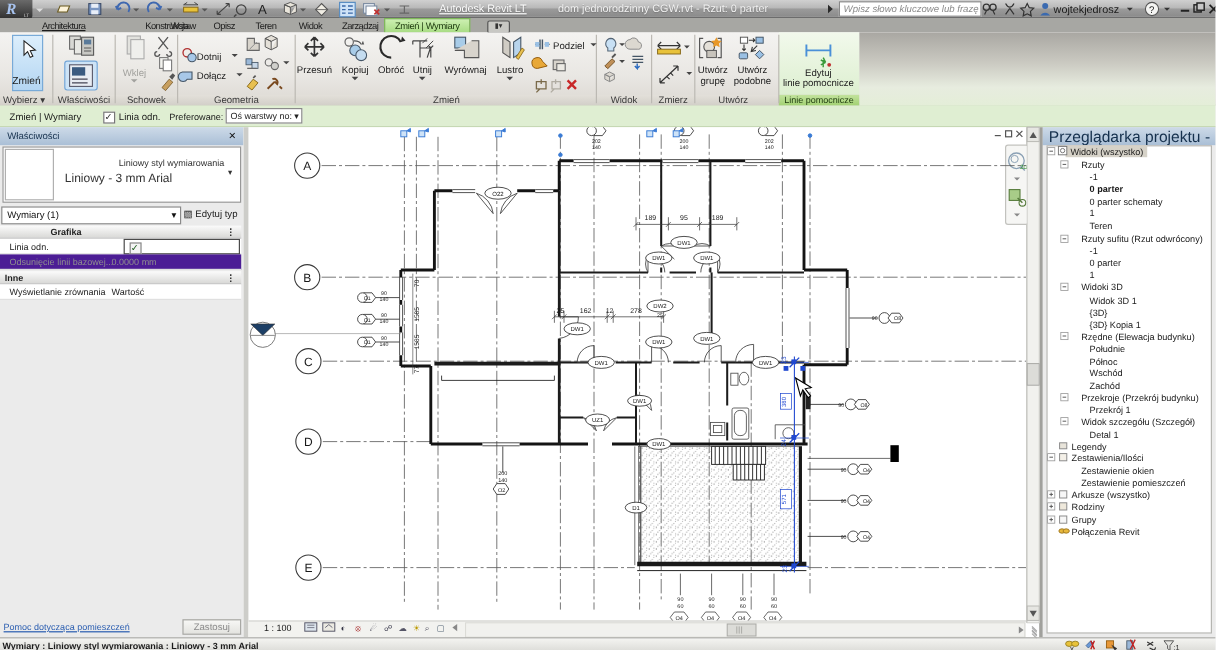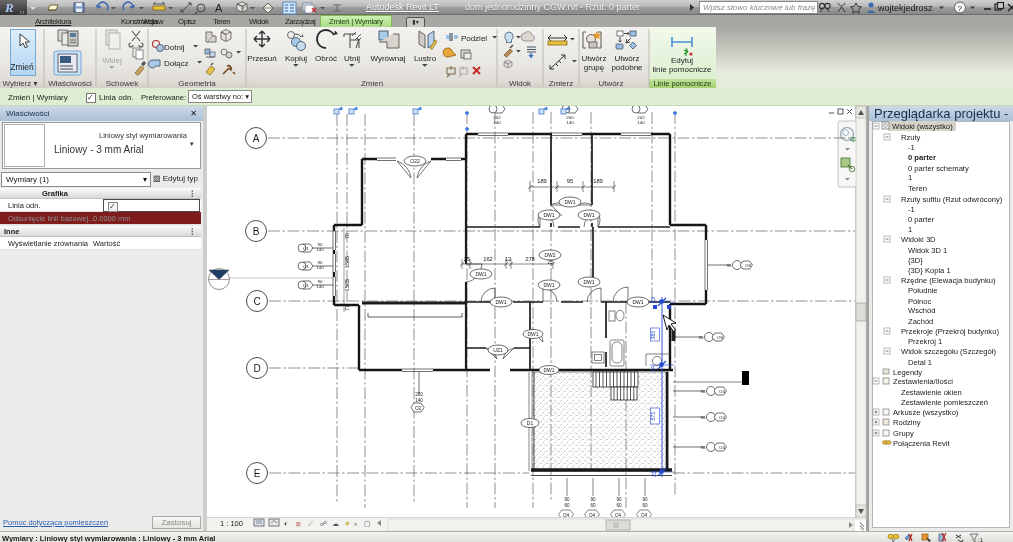--- a/index.html
+++ b/index.html
@@ -305,21 +305,21 @@
 <div class="abs" style="left:190px;top:140px;font-size:7px;color:#333;">▾</div>
 <div class="abs" id="combo">Wymiary (1)<span style="float:right;margin-right:3px;">▾</span></div>
 <div class="abs" id="edittype" style="left:153px;top:172px;width:48px;height:15px;font-size:8px;color:#222;line-height:14px;">▧ Edytuj typ</div>
 <div class="abs sechead" style="top:188px;padding-left:42px;">Grafika<span style="float:right;margin-right:5px;">⋮</span></div>
 <div class="abs prow" style="top:199px;height:13px;">
     <span class="plab">Linia odn.</span>
   </div>
 <div class="abs" style="left:103px;top:199px;width:97px;height:13px;border:1px solid #4a4a4a;background:#fff;box-sizing:border-box;">
     <span style="position:absolute;left:4px;top:2px;width:8px;height:8px;border:1px solid #888;background:#f4f4f4;font-size:8px;line-height:8px;color:#1a5a1a;">✓</span>
   </div>
-<div class="abs prow" style="top:212px;background:#7f1d1d;">
+<div class="abs prow" style="top:212px;background:#4c1d95;">
     <span class="plab" style="color:#8f8f8f;">Odsunięcie linii bazowej...</span>
     <span class="pval" style="color:#8f8f8f;">0.0000 mm</span>
   </div>
 <div class="abs sechead" style="top:226px;">Inne<span style="float:right;margin-right:5px;">⋮</span></div>
 <div class="abs prow" style="top:237px;">
     <span class="plab">Wyświetlanie zrównania</span>
     <span class="pval">Wartość</span>
   </div>
 <div class="abs" style="left:3px;top:518px;font-size:7.5px;color:#2a5db0;text-decoration:underline;">Pomoc dotycząca pomieszczeń</div>
 <div class="abs" style="left:152px;top:516px;width:49px;height:13px;background:linear-gradient(#f7f7f5,#e3e3df);border:1px solid #a8a8a4;box-sizing:border-box;font-size:8px;color:#8a8a8a;text-align:center;line-height:11px;">Zastosuj</div>

